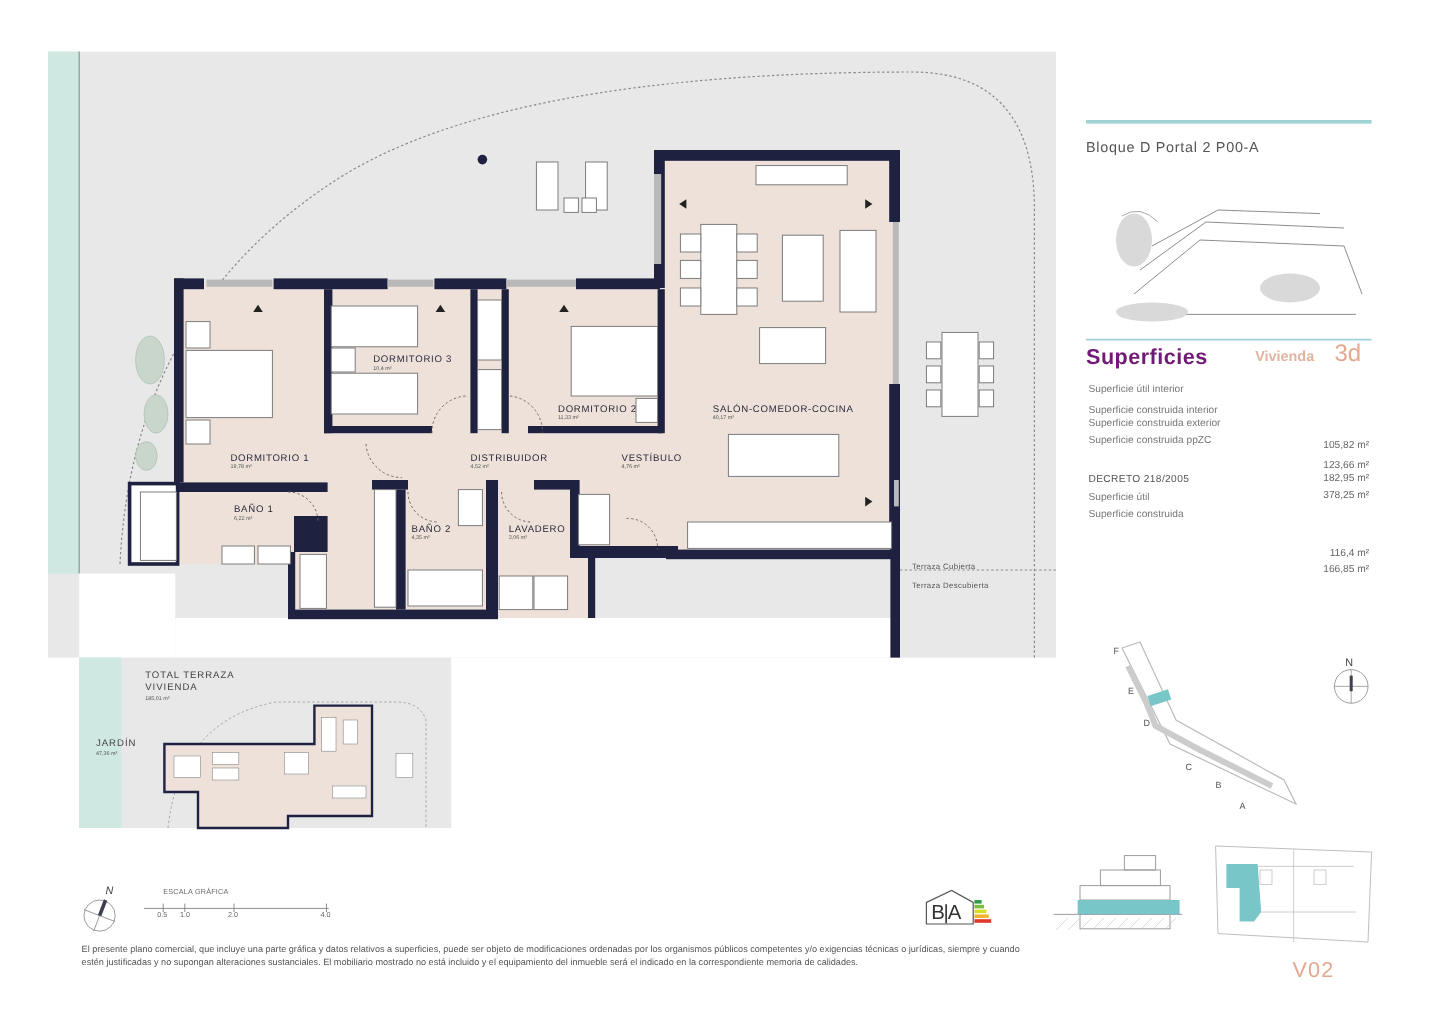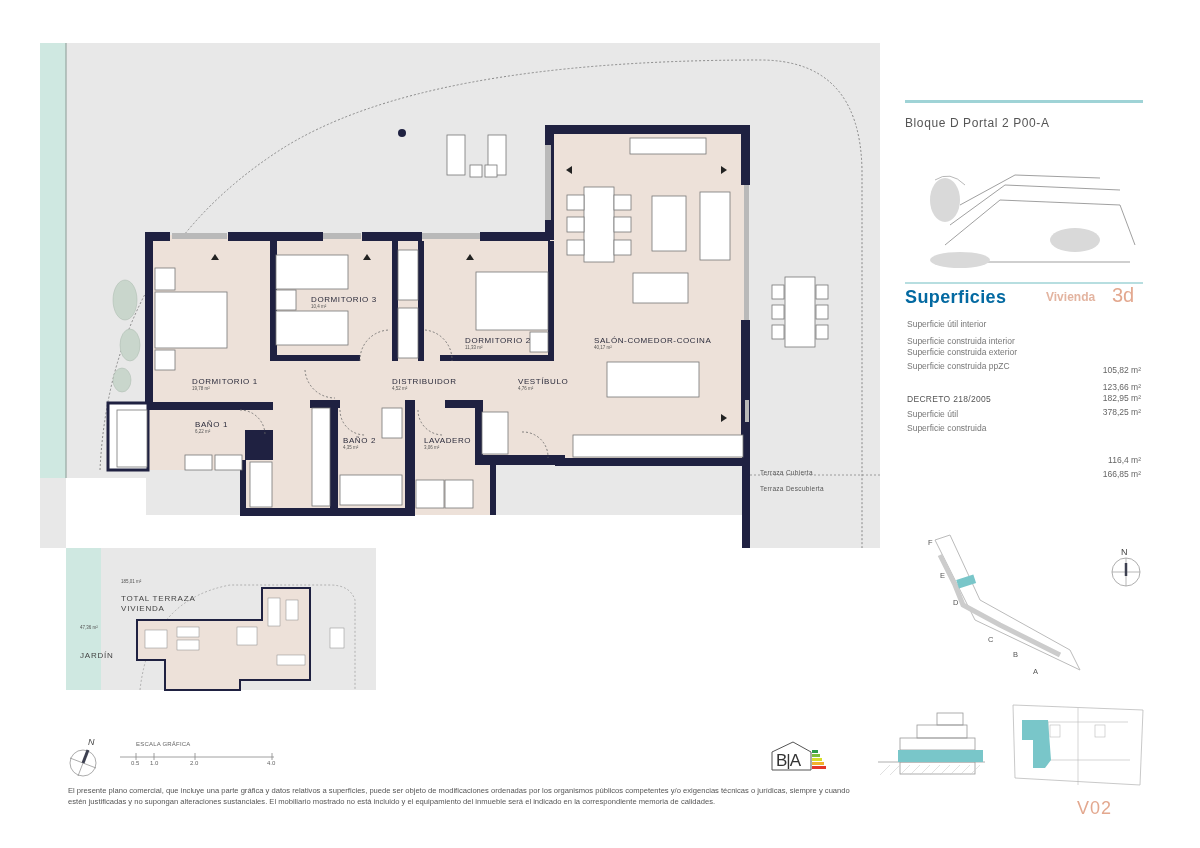--- a/index.html
+++ b/index.html
@@ -4,32 +4,32 @@
 <style>
   html,body{margin:0;padding:0;background:#fff;}
   body{width:1200px;height:848px;position:relative;overflow:hidden;font-family:"Liberation Sans",sans-serif;color:#555;}
   .abs{position:absolute;}
   .plan-svg{position:absolute;left:0;top:0;}
   .room-label{position:absolute;font-size:8px;letter-spacing:0.6px;color:#2a2a3a;white-space:nowrap;}
   .room-area{display:block;font-size:4.5px;color:#555;letter-spacing:0;}
   .terrace-label{position:absolute;font-size:6.5px;color:#555;letter-spacing:0.3px;}
   .rule{position:absolute;height:3px;background:#9fd3d6;}
   .title{position:absolute;left:905px;top:116px;font-size:12px;color:#555;letter-spacing:0.6px;}
-  .sup-title{position:absolute;left:905px;top:287px;font-size:18px;color:#0369a1;font-weight:bold;letter-spacing:0.4px;}
+  .sup-title{position:absolute;left:905px;top:287px;font-size:18px;color:#701a75;font-weight:bold;letter-spacing:0.4px;}
   .viv{position:absolute;left:1046px;top:290px;font-size:12px;color:#e3b4a0;font-weight:bold;}
   .viv-num{position:absolute;left:1112px;top:284px;font-size:20px;color:#e3a88f;}
   .row{position:absolute;left:907px;width:234px;font-size:8.5px;color:#777;display:flex;justify-content:space-between;}
   .row .v{color:#666;margin-top:46px;}
   .decreto{position:absolute;left:907px;top:394px;font-size:8.5px;color:#555;letter-spacing:0.3px;}
   .disclaimer{position:absolute;left:68px;top:786px;width:800px;font-size:7.6px;line-height:10.5px;color:#555;}
   .v02{position:absolute;left:1077px;top:798px;font-size:18px;color:#e3a88f;letter-spacing:1px;}
   .scale-title{position:absolute;left:136px;top:741px;font-size:6px;color:#666;letter-spacing:0.2px;}
   .scale-tick{position:absolute;top:760px;font-size:6px;color:#666;}
   .map-letter{position:absolute;font-size:7.5px;color:#555;}
-  .small-label{position:absolute;font-size:8px;color:#444;letter-spacing:0.8px;margin-top:36px;}
+  .small-label{position:absolute;font-size:8px;color:#444;letter-spacing:0.8px;}
   .small-area{position:absolute;font-size:4.5px;color:#555;}
 </style>
 </head>
 <body>
 
 <svg class="plan-svg" width="1200" height="848" viewBox="0 0 1200 848">
 
   <rect x="40" y="43" width="840" height="505" fill="#e8e8e8"></rect>
   <rect x="40" y="43" width="26" height="435" fill="#cfe8e1"></rect>
   <line x1="66" y1="43" x2="66" y2="478" stroke="#8a9a94" stroke-width="1"></line>

